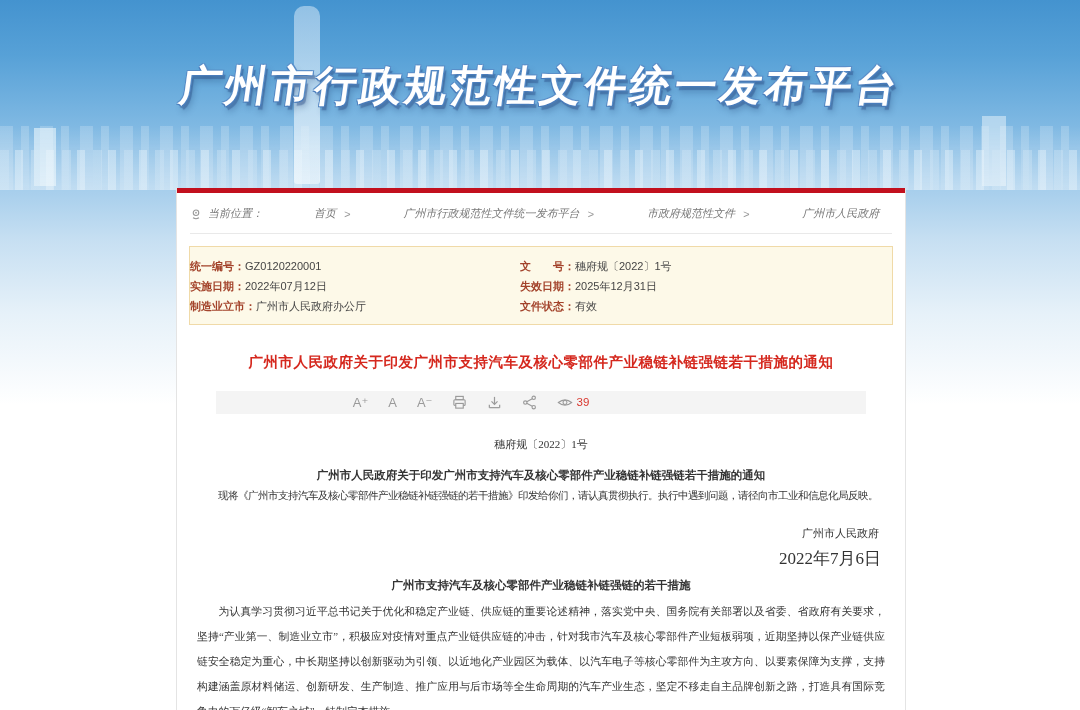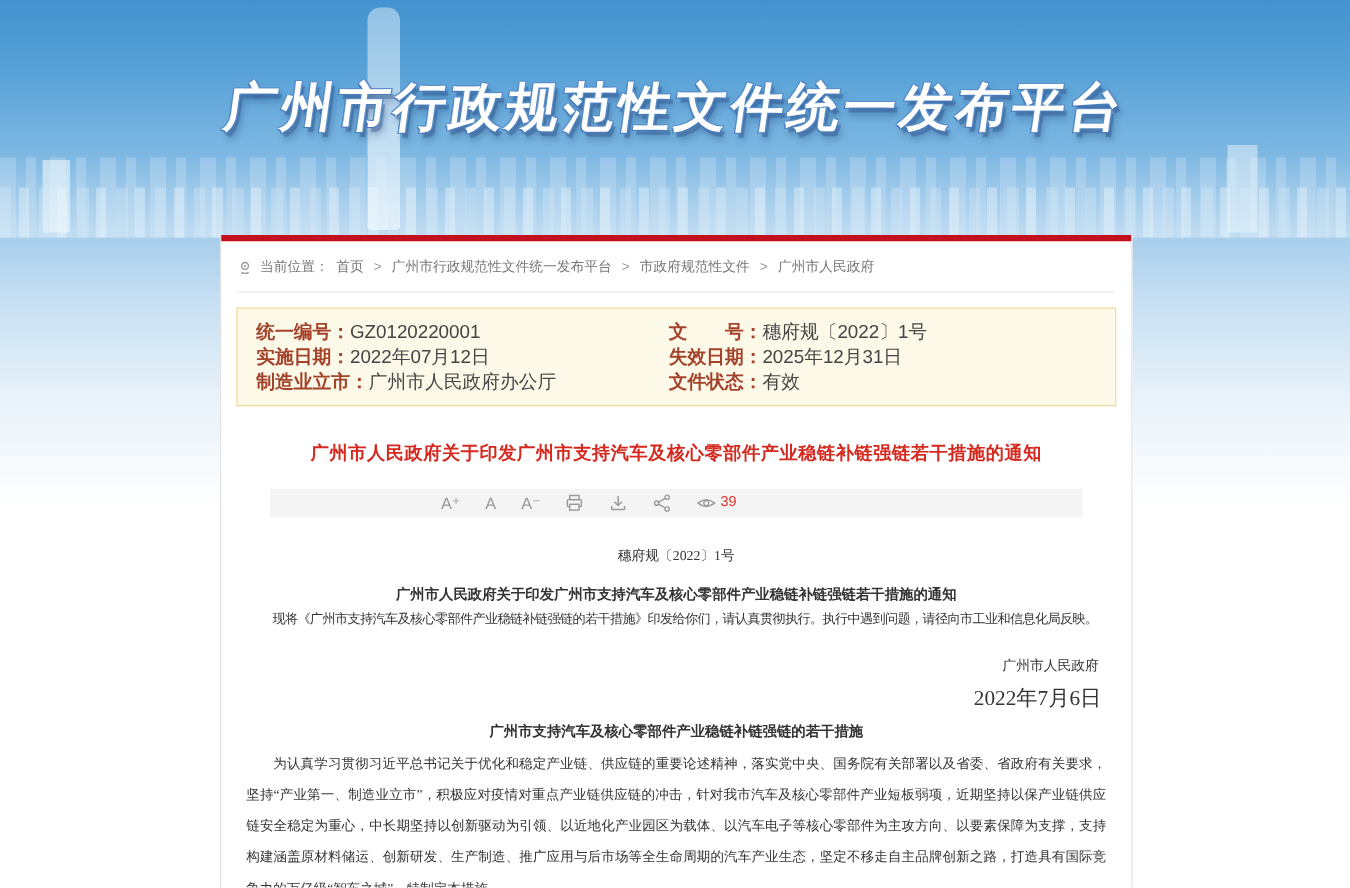--- a/index.html
+++ b/index.html
@@ -33,29 +33,29 @@
     text-shadow:
       -1px -1px 0 #5b8fc9, 1px -1px 0 #5b8fc9, -1px 1px 0 #4a7cbb, 1px 1px 0 #4a7cbb,
       3px 4px 1px rgba(42,76,134,.45), 4px 6px 6px rgba(30,60,110,.35); }
 
   
   .panel { position:absolute; left:176px; top:188px; width:730px; height:522px;
     background:#fff; border-left:1px solid #e4e4e4; border-right:1px solid #e4e4e4; }
   .red-bar { width:100%; height:5px; background:#C2101E; }
 
   .crumb-row { margin:13px 13px 0; display:flex; align-items:center; gap:6px;
-    color:#777; font-size:11px; padding-bottom:12px; border-bottom:1px solid #e9e9e9; }
-  .crumb-row a { color:#777; text-decoration:none; cursor:pointer; }
+    color:#777; font-size:11px; padding-bottom:12px; border-bottom:1px solid #e9e9e9;font-style:italic; }
+  .crumb-row a { color:#777; text-decoration:none; cursor:pointer;margin-left:45px; }
   .crumb-sep { color:#999; margin:0 2px; }
   .pin-icon { width:12px; height:12px; flex:0 0 auto; }
 
   
   .meta-box { margin:12px 12px 0; background:#fdf9e8; border:1px solid #f0daa8;
     padding:9px 0 8px; display:grid; grid-template-columns:47% 53%; row-gap:0; }
-  .meta-field { display:flex; font-size:15px; line-height:20px; padding-left:15px; }
+  .meta-field { display:flex; font-size:11px; line-height:20px; }
   .meta-label { font-weight:bold; color:#A3432B; white-space:pre; }
   .meta-value { color:#454545; }
 
   
   .page-title { margin-top:28px; padding:0 20px; text-align:center; color:#D5281E;
     font-weight:bold; font-size:14.5px; letter-spacing:.5px; }
 
   .toolbar { margin:19px auto 0; width:650px; height:23px; background:#f4f4f4;
     display:flex; align-items:center; justify-content:center; gap:20px;
     padding-right:140px; color:#9a9a9a; }

